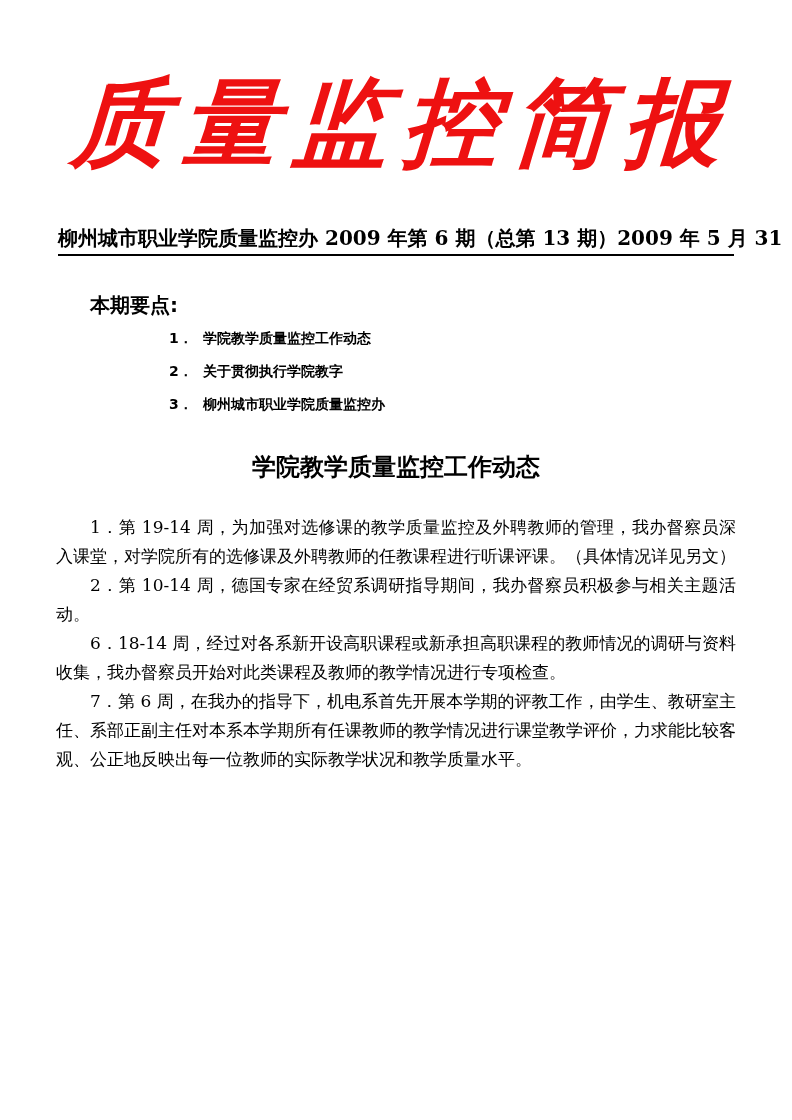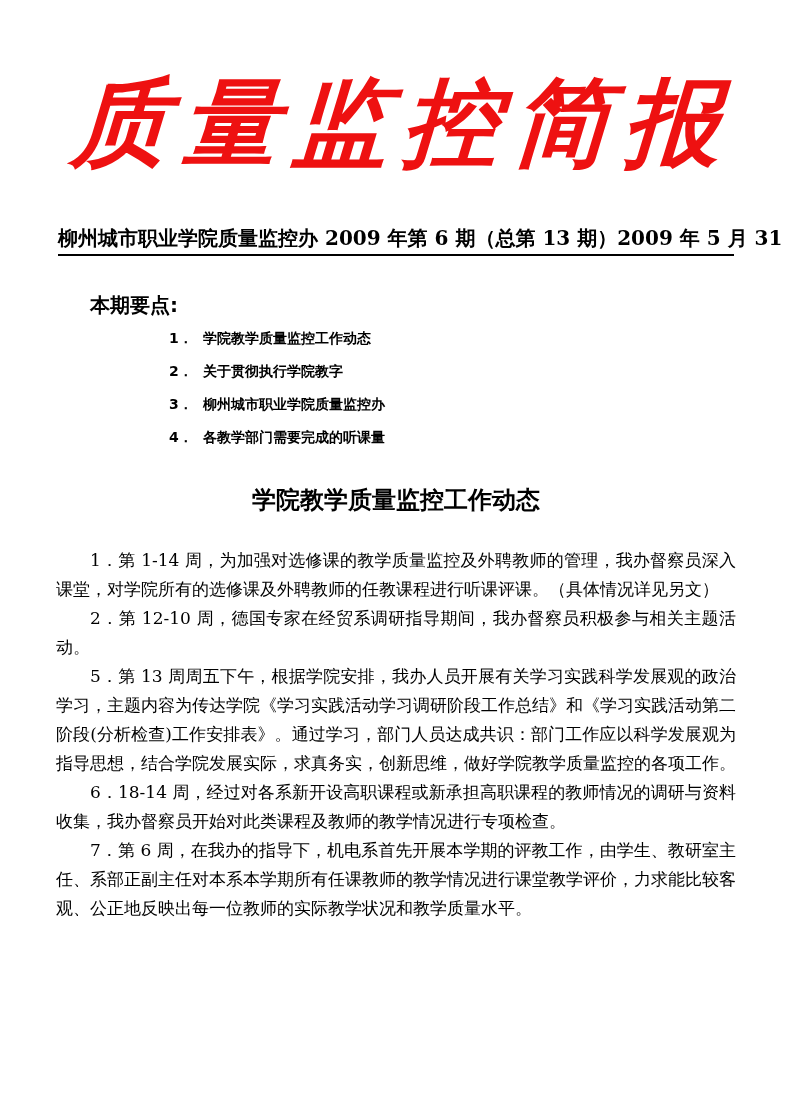--- a/index.html
+++ b/index.html
@@ -105,29 +105,25 @@
     <ul class="hl-list">
       <li class="hl-item">
         <span class="num">1．</span><span>学院教学质量监控工作动态</span>
       </li>
       <li class="hl-item">
         <span class="num">2．</span><span>关于贯彻执行学院教字</span>
       </li>
       <li class="hl-item">
         <span class="num">3．</span><span>柳州城市职业学院质量监控办</span>
       </li>
-      <li class="hl-item">
-        <span class="num">4．</span><span>各教学部门需要完成的听课量</span>
-      </li>
     </ul>
   </div>
 
   <h2 class="section-title">学院教学质量监控工作动态</h2>
 
   <div class="body-text">
-    <p>1．第 1-14 周，为加强对选修课的教学质量监控及外聘教师的管理，我办督察员深入课堂，对学院所有的选修课及外聘教师的任教课程进行听课评课。（具体情况详见另文）</p>
-    <p>2．第 12-10 周，德国专家在经贸系调研指导期间，我办督察员积极参与相关主题活动。</p>
-    <p>5．第 13 周周五下午，根据学院安排，我办人员开展有关学习实践科学发展观的政治学习，主题内容为传达学院《学习实践活动学习调研阶段工作总结》和《学习实践活动第二阶段(分析检查)工作安排表》。通过学习，部门人员达成共识：部门工作应以科学发展观为指导思想，结合学院发展实际，求真务实，创新思维，做好学院教学质量监控的各项工作。</p>
+    <p>1．第 19-14 周，为加强对选修课的教学质量监控及外聘教师的管理，我办督察员深入课堂，对学院所有的选修课及外聘教师的任教课程进行听课评课。（具体情况详见另文）</p>
+    <p>2．第 10-14 周，德国专家在经贸系调研指导期间，我办督察员积极参与相关主题活动。</p>
     <p>6．18-14 周，经过对各系新开设高职课程或新承担高职课程的教师情况的调研与资料收集，我办督察员开始对此类课程及教师的教学情况进行专项检查。</p>
     <p>7．第 6 周，在我办的指导下，机电系首先开展本学期的评教工作，由学生、教研室主任、系部正副主任对本系本学期所有任课教师的教学情况进行课堂教学评价，力求能比较客观、公正地反映出每一位教师的实际教学状况和教学质量水平。</p>
   </div>
 
 </div>
 
 </body></html>

